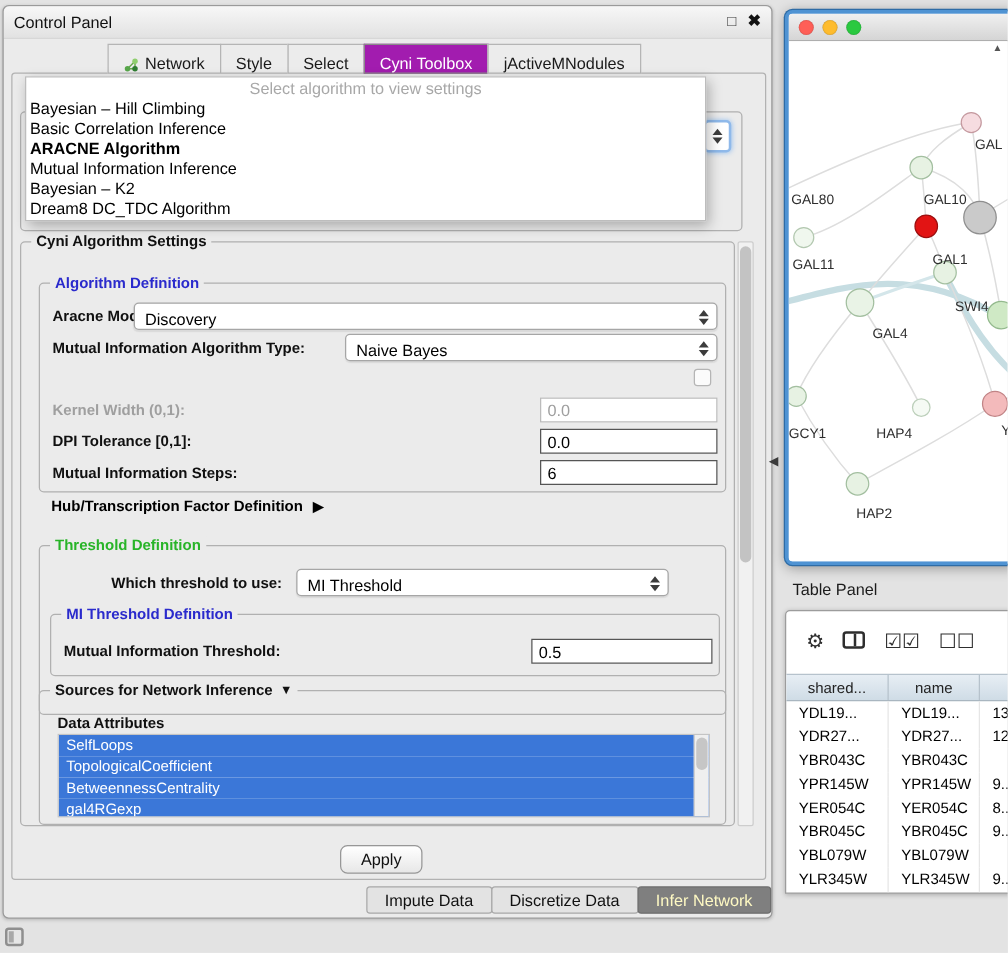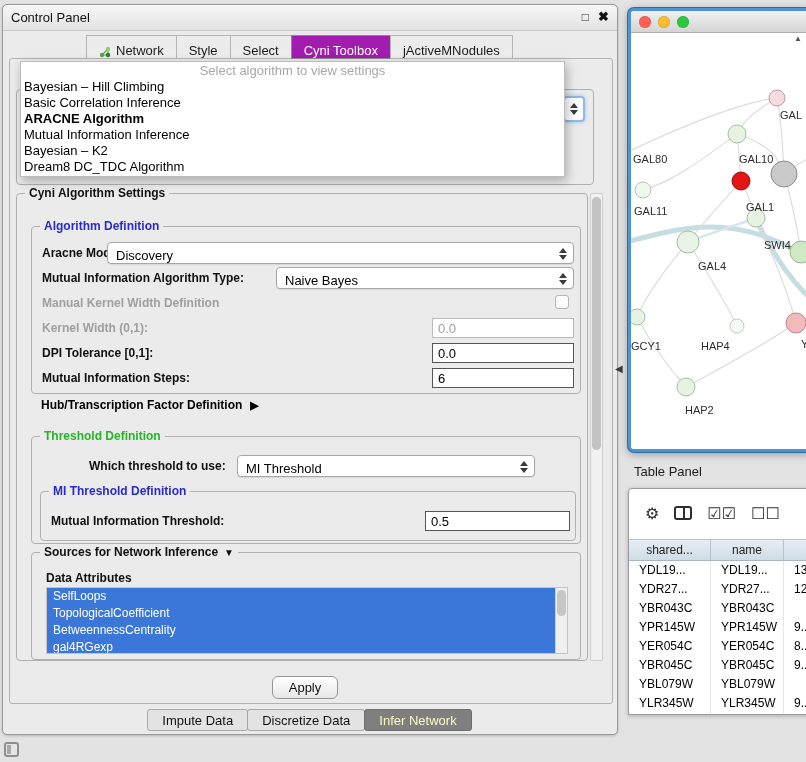--- a/index.html
+++ b/index.html
@@ -72,21 +72,21 @@
   .attrlist{position:absolute;background:#fff;border:1px solid #c4c4c4;overflow:hidden}
   .list-item{height:17px;line-height:17px;font-size:12px;color:#fff;background:#3b77d8;
     padding:0 6px;white-space:nowrap;cursor:pointer}
   .list-scroll{position:absolute;right:0;top:0;bottom:0;width:12px;background:#efefef;border-left:1px solid #d0d0d0}
   .list-thumb{position:absolute;left:1px;right:1px;top:2px;height:26px;background:#c6c6c6;border-radius:5px}
 
   .applybtn{position:absolute;left:262px;top:617px;width:66px;height:23px;border:1px solid #979797;
     border-radius:6px;background:linear-gradient(#ffffff,#e7e7e7);
     font:13px "Liberation Sans",sans-serif;color:#111;cursor:pointer}
 
-  .cp-btabs{position:absolute;left:0;right:0;top:704px;display:flex;justify-content:center}
+  .cp-btabs{position:absolute;left:0;right:0;top:704px;display:flex;justify-content:flex-end}
   .btab{padding:0 14px;height:22px;line-height:21px;font-size:13px;border:1px solid #a8a8a8;margin-left:-1px;
     background:#e3e3e3;border-radius:3px;color:#111;white-space:nowrap;cursor:pointer}
   .btab.active{background:#7f7f7f;color:#fef9c3;border-color:#6e6e6e}
 
   
   .netwin{position:absolute;left:628px;top:8px;width:186px;height:444px;border:3px solid #4f93d3;
     border-radius:6px;box-shadow:0 0 0 1px #2e6ca6,0 2px 10px rgba(0,0,0,.35);background:#fff;overflow:hidden}
   .net-titlebar{height:22px;background:linear-gradient(#f0f0f0,#d5d5d5);border-bottom:1px solid #aeaeae;
     position:relative}
   .lights{position:absolute;left:8px;top:5px;display:flex;gap:7px}
@@ -200,39 +200,38 @@
 
           <span class="lbl" style="left:10px;top:44px">Mutual Information Algorithm Type:</span>
           <div class="combo" style="left:244px;top:40px;width:298px">
             <span>Naive Bayes</span>
             <span class="combo-arrows">
                 <i class="tri-up"></i>
                 <i class="tri-down"></i>
               </span>
           </div>
 
-          <span class="lbl dim" style="left:10px;top:69px">Manual Kernel Width Definition</span>
           <span class="chk" style="left:523px;top:68px"></span>
 
           <span class="lbl dim" style="left:10px;top:94px">Kernel Width (0,1):</span>
           <input class="field dim" style="left: 400px; top: 91px; width: 142px;" value="0.0">
 
           <span class="lbl" style="left:10px;top:119px">DPI Tolerance [0,1]:</span>
           <input class="field" style="left: 400px; top: 116px; width: 142px;" value="0.0">
 
           <span class="lbl" style="left:10px;top:144px">Mutual Information Steps:</span>
           <input class="field" style="left: 400px; top: 141px; width: 142px;" value="6">
         </div>
 
         <div class="hubrow" style="left:24px;top:204px">
           <span>Hub/Transcription Factor Definition</span>
           <span class="hub-arrow">▶</span>
         </div>
 
-        <div class="groupbox" style="left:14px;top:242px;width:550px;height:108px">
+        <div class="groupbox" style="left:14px;top:242px;width:550px;height:136px">
           <span class="grouptitle green">Threshold Definition</span>
 
           <span class="lbl" style="left:57px;top:22px">Which threshold to use:</span>
           <div class="combo" style="left:205px;top:18px;width:298px">
             <span>MI Threshold</span>
             <span class="combo-arrows">
                 <i class="tri-up"></i>
                 <i class="tri-down"></i>
               </span>
           </div>

